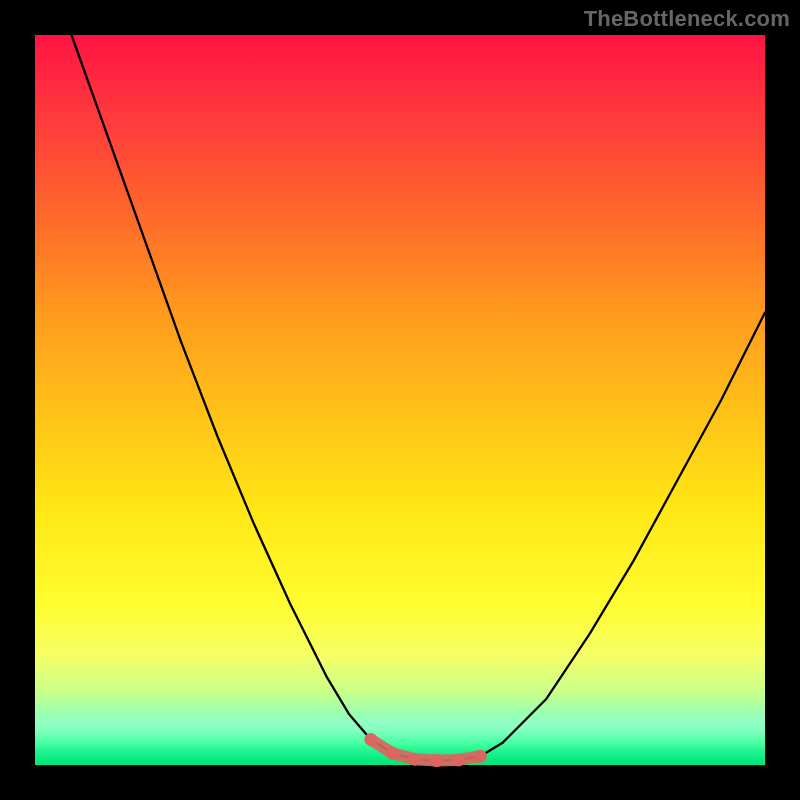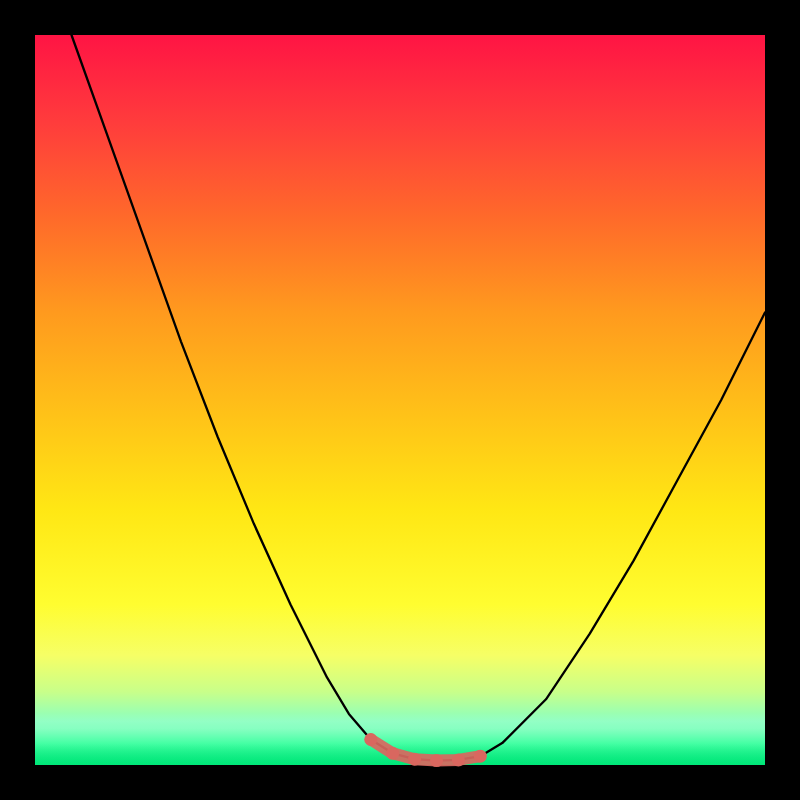--- a/index.html
+++ b/index.html
@@ -60,20 +60,21 @@
     left: 0; top: 0;
     width: 730px; height: 730px;
     overflow: visible;
     z-index: 3;
   }
 </style>
 </head>
 <body>
 
 <div class="frame">
+  <div class="watermark">TheBottleneck.com</div>
 
   <div class="plot-area">
     <svg class="curve" viewBox="0 0 730 730">
       <g id="curve-g">
           <path d="M36.5 0.0 L73.0 102.2 L109.5 204.4 L146.0 306.6 L182.5 401.5 L219.0 489.1 L255.5 569.4 L292.0 642.4 L313.9 678.9 L335.8 704.5 L357.7 718.3 L379.6 724.2 L401.5 725.6 L423.4 724.9 L445.3 721.2 L467.2 708.1 L511.0 664.3 L554.8 598.6 L598.6 525.6 L642.4 445.3 L686.2 365.0 L730.0 277.4 " fill="none" stroke="#000000" stroke-width="2.3" stroke-linecap="round" stroke-linejoin="round"></path>
         </g>
       <g id="band-g">
           <path d="M335.8 704.5 L357.7 718.3 L379.6 724.2 L401.5 725.6 L423.4 724.9 L445.3 721.2 " fill="none" stroke="#d9675f" stroke-width="12" stroke-linecap="round" stroke-linejoin="round" opacity="0.92"></path>
           <circle cx="335.8" cy="704.5" r="6.5" fill="#d9675f"></circle>
           <circle cx="357.7" cy="718.3" r="6.5" fill="#d9675f"></circle>

